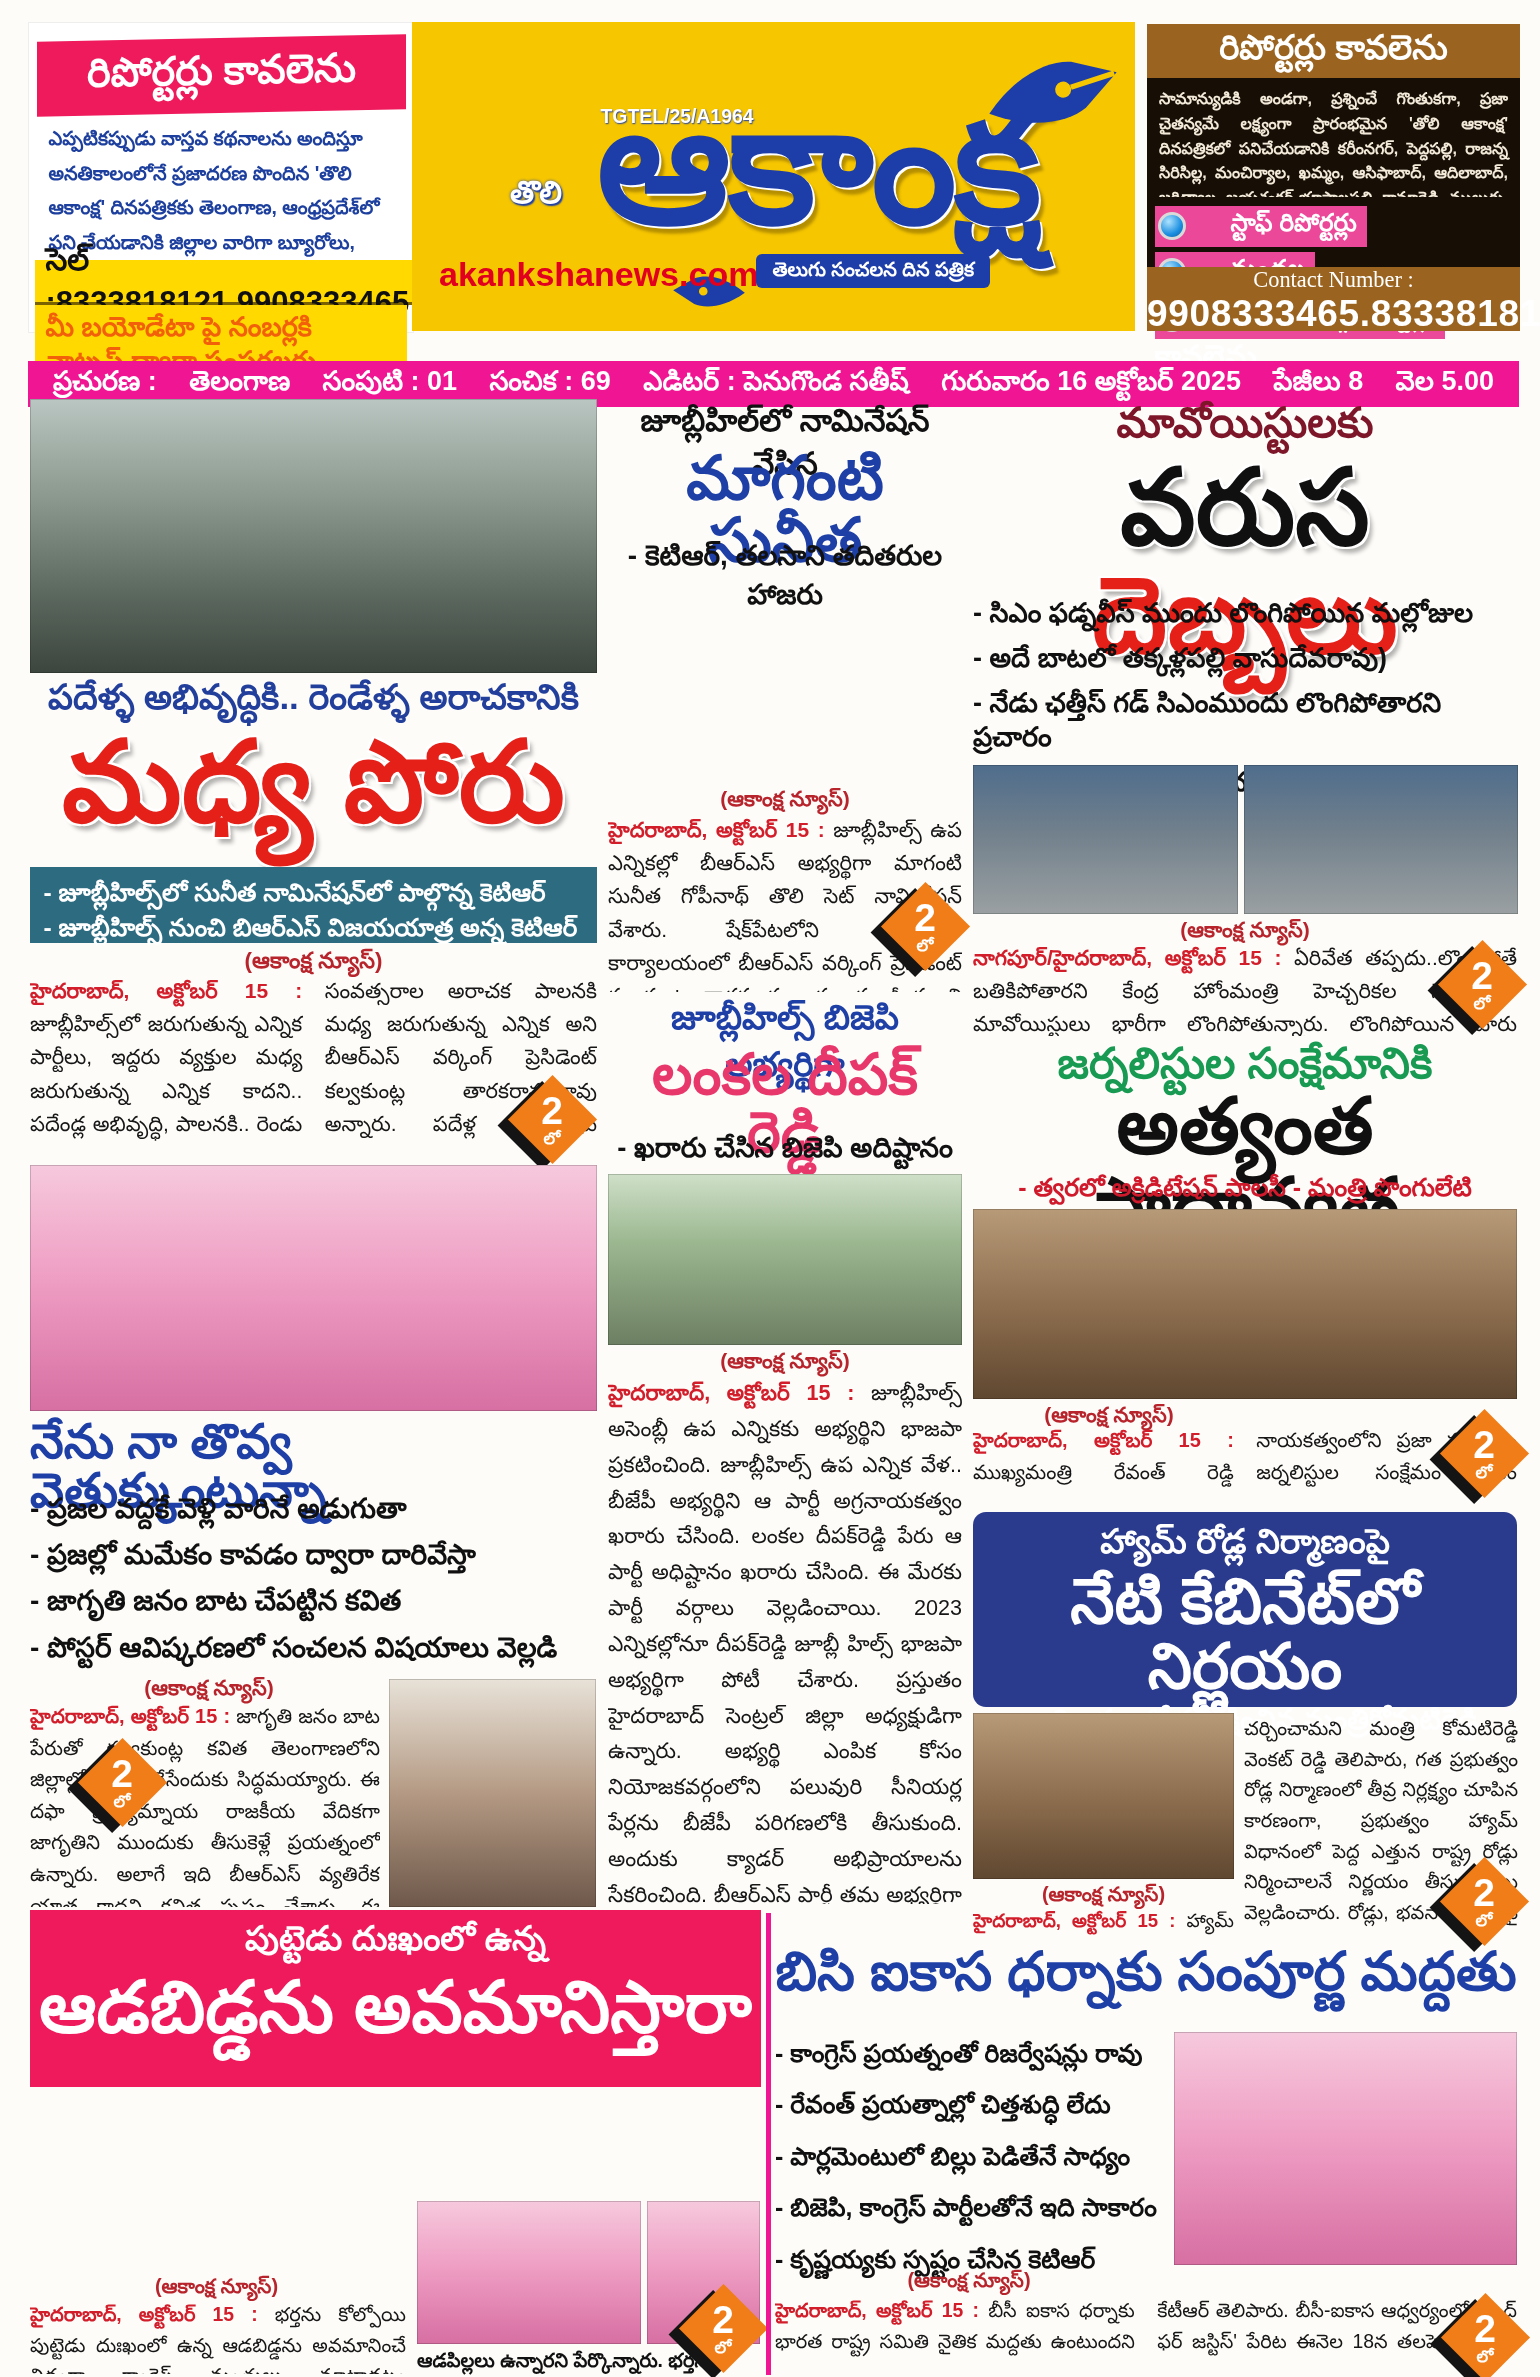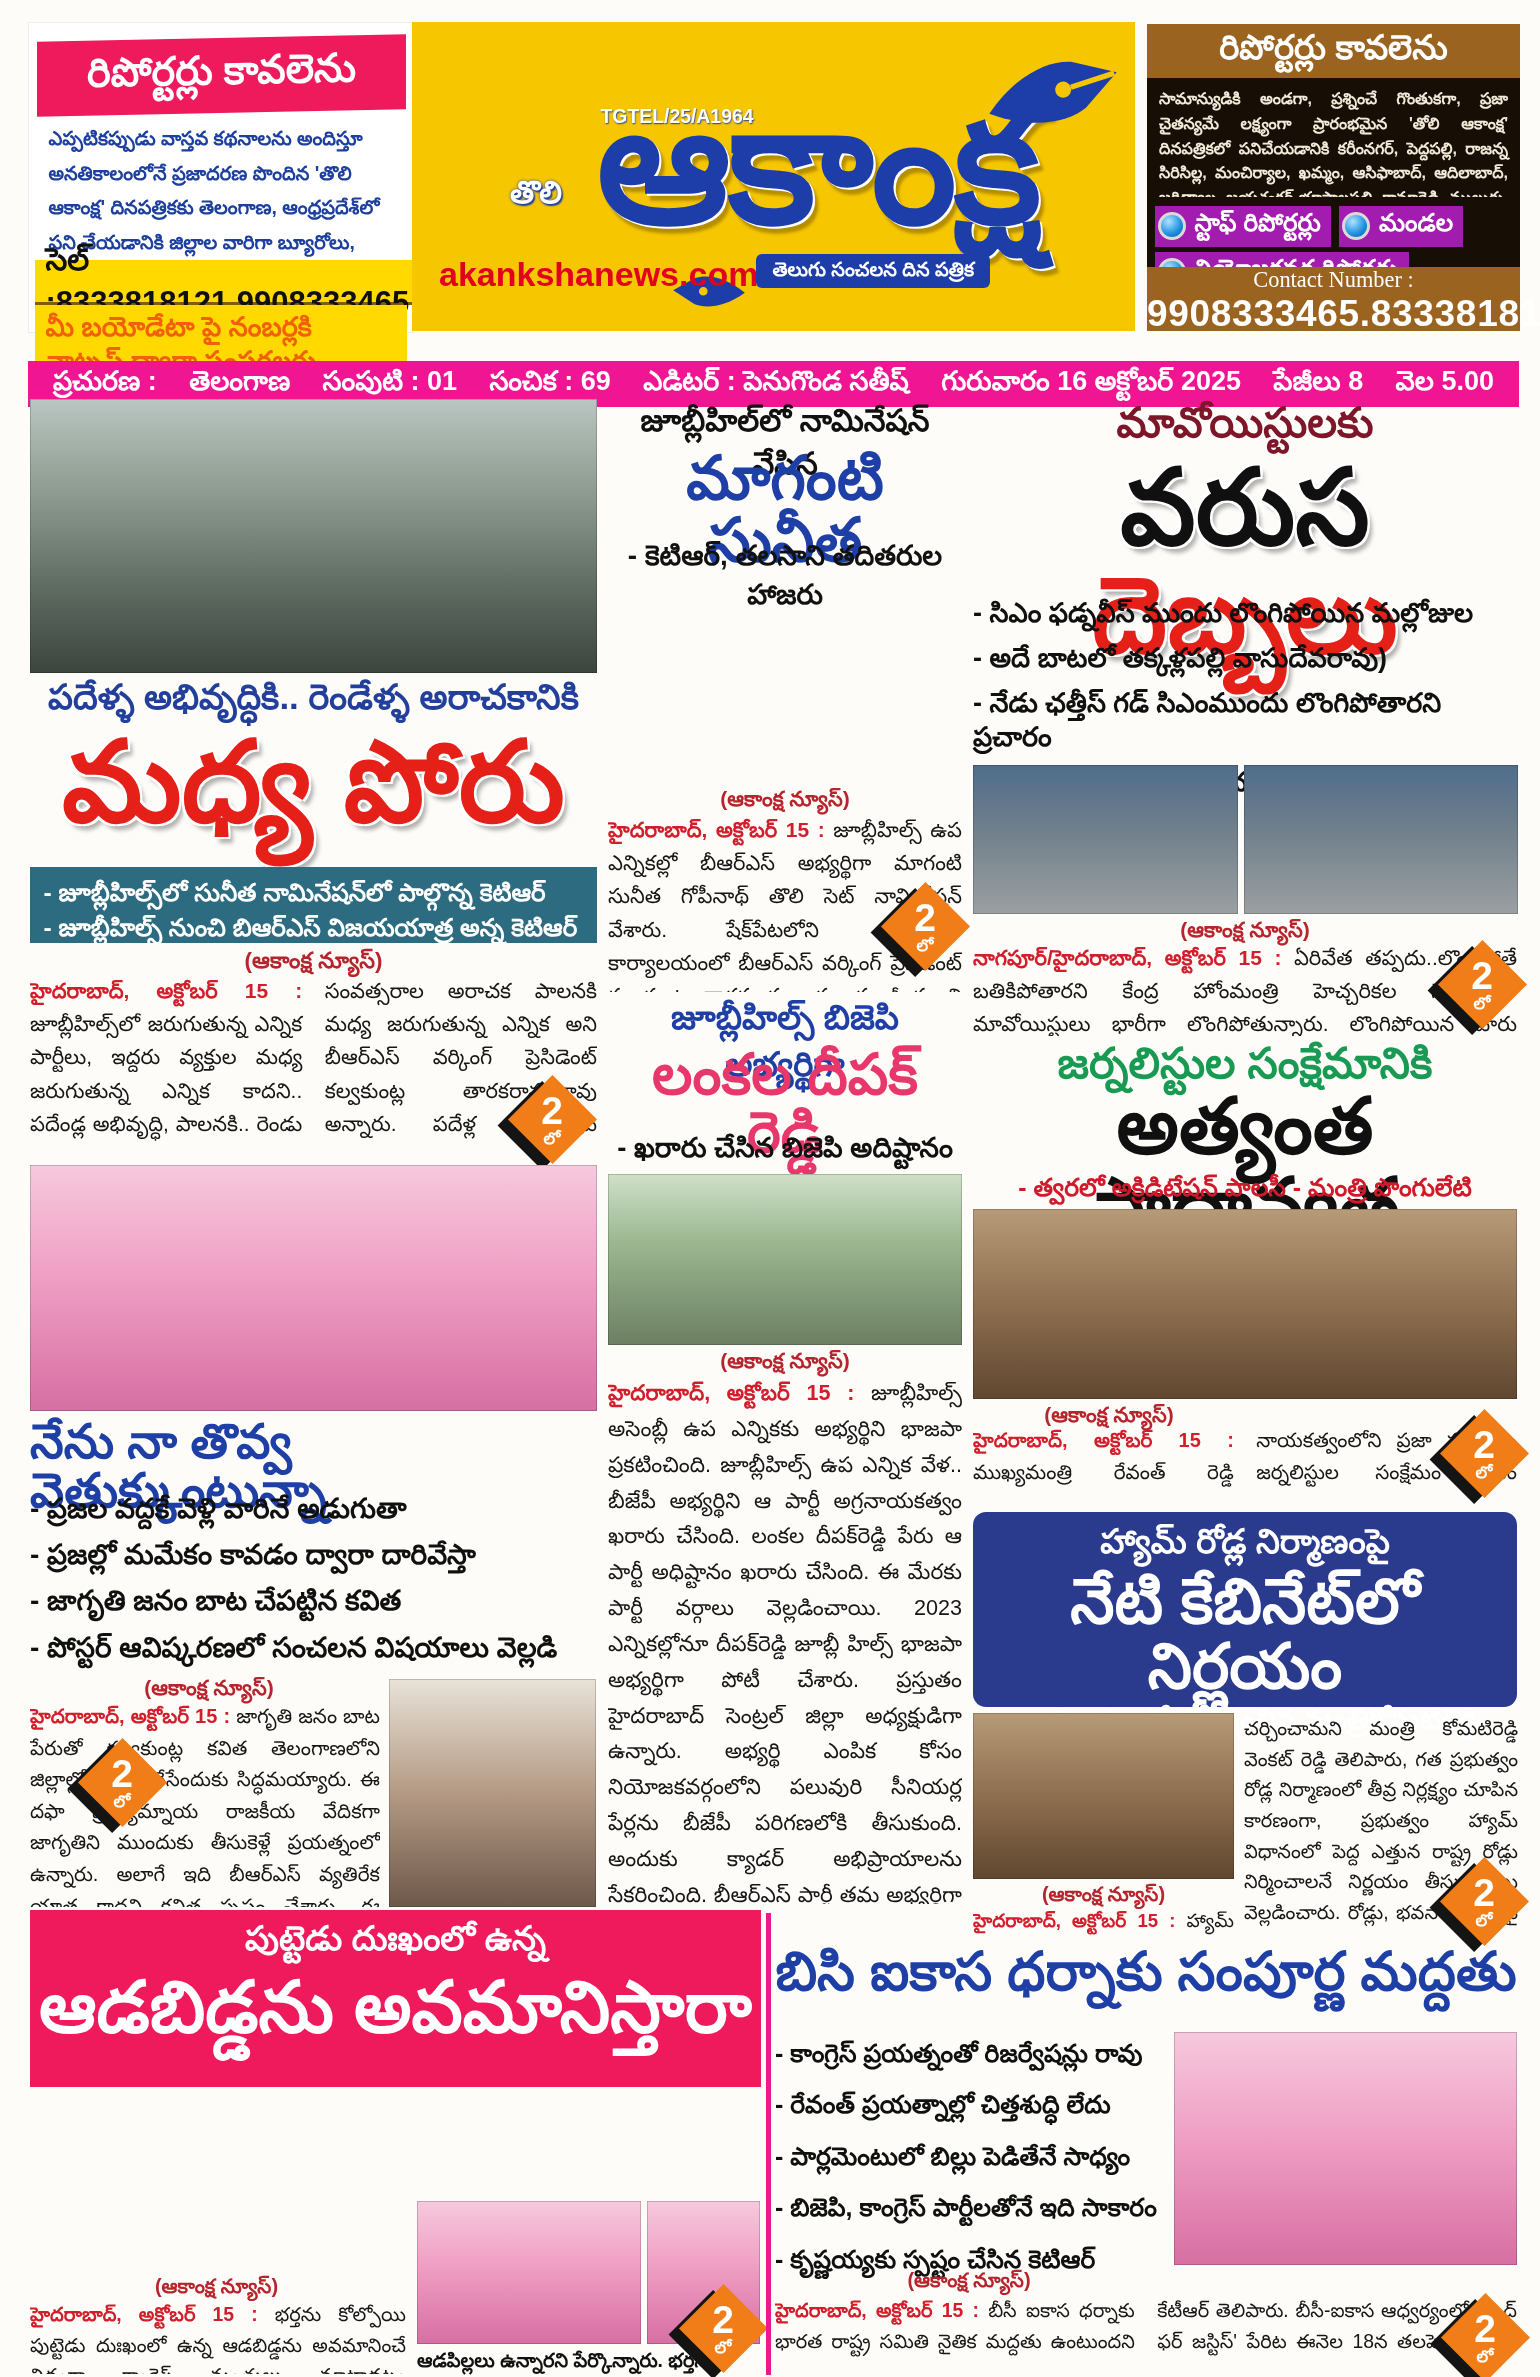--- a/index.html
+++ b/index.html
@@ -15,21 +15,21 @@
   .masthead{background:#f6c600;}
   .mh-reg{color:#fff;font-weight:700;font-size:19.4px;text-shadow:0.7px 0.7px 1.5px #1d3ea8;}
   .mh-name{color:#1d3ea8;font-weight:800;font-size:168px;line-height:1;letter-spacing:-3px;
            text-shadow:2.2px 2.2px 0 #ffffff,5.2px 6.7px 3px rgba(60,40,0,.35);}
   .mh-prefix{color:#fff;font-weight:800;font-size:31px;text-shadow:0 0 3px #1d3ea8,1.5px 1.5px 1.5px #1d3ea8;}
   .mh-site{color:#e1001e;font-weight:800;font-size:34px;}
   .mh-tagbar{background:#1d3ea8;color:#fff;font-weight:700;font-size:19.4px;border-radius:6px;display:flex;align-items:center;justify-content:center;padding:0 16.4px;height:34px;}
   .ad-right{background:#170e05;}
   .adr-head{background:#9a6420;color:#fff;font-weight:800;font-size:34px;display:flex;align-items:center;justify-content:center;}
   .adr-body{color:#f3ead9;font-weight:600;font-size:16px;line-height:1.55;padding:9px 12px;text-align:justify;}
-  .badge{background:#a21caf;color:#fff;font-weight:800;font-size:24.6px;display:inline-flex;align-items:center;padding:3px 10.4px 4.5px 3px;margin:4.5px 4.5px 0 0;}
+  .badge{background:#ec4899;color:#fff;font-weight:800;font-size:24.6px;display:inline-flex;align-items:center;padding:3px 10.4px 4.5px 3px;margin:4.5px 4.5px 0 0;gap:36px;}
   .badge .dot{width:28px;height:28px;border-radius:50%;background:radial-gradient(circle at 35% 30%,#aee3ff,#1c8fe0 60%,#0b5b9e);margin-right:9px;border:3px solid #d9d9d9;box-sizing:border-box;}
   .adr-wanted{color:#fff;font-weight:800;font-size:31px;}
   .adr-contact-label{color:#fff;font-family:"Liberation Serif","DejaVu Serif",serif;font-size:22.4px;text-align:center;}
   .adr-contact-num{color:#fff;font-weight:800;font-size:37px;text-align:center;letter-spacing:0.7px;}
   
   .infobar{background:#f01693;color:#fff;font-weight:800;font-size:27px;display:flex;align-items:center;justify-content:space-between;padding:0 25px;box-sizing:border-box;}
   
   .kicker{font-weight:800;text-align:center;}
   .headline{font-weight:800;text-align:center;line-height:1.02;}
   .outline{text-shadow:2.2px 2.2px 0 #fff,-2.2px -2.2px 0 #fff,2.2px -2.2px 0 #fff,-2.2px 2.2px 0 #fff,4.5px 6px 4.5px rgba(0,0,0,.30);}

